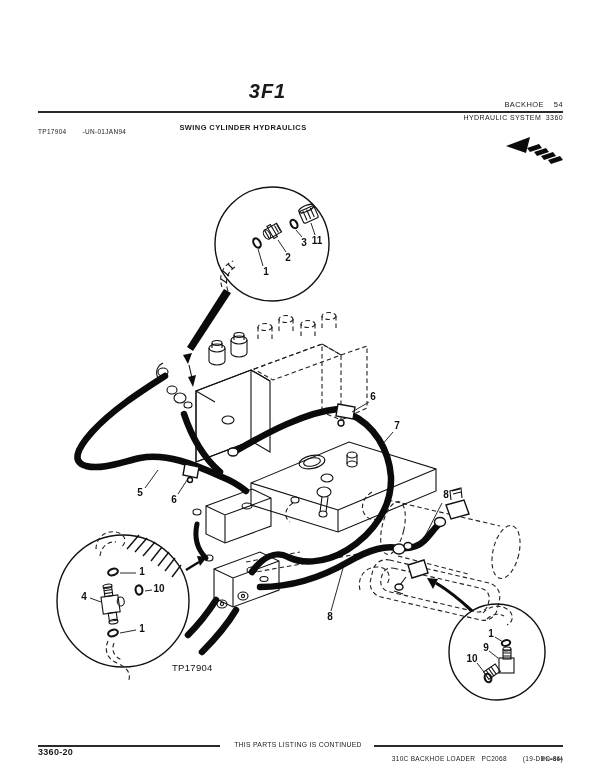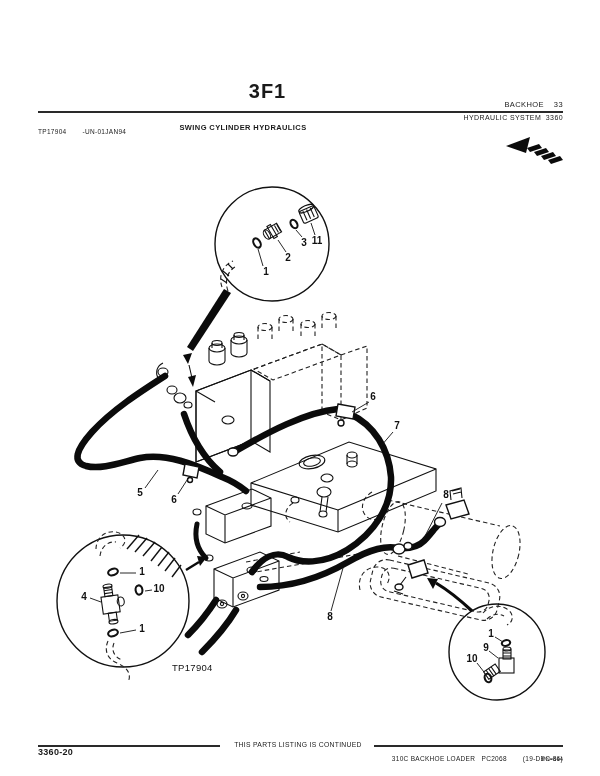--- a/index.html
+++ b/index.html
@@ -1,19 +1,19 @@
 <!DOCTYPE html>
 <html><head>
 <meta charset="utf-8">
 <style>
   html,body{margin:0;padding:0;}
   body{width:600px;height:776px;background:#fff;position:relative;overflow:hidden;
        font-family:"Liberation Sans", sans-serif;color:#1a1a1a;}
   .abs{position:absolute;}
-  .title{top:80px;left:0;width:535px;text-align:center;font-size:20px;font-weight:bold;letter-spacing:1px;}
+  .title{top:80px;left:0;width:535px;text-align:center;font-size:20px;font-weight:bold;letter-spacing:1px;font-style:italic;}
   .rule-top{top:111px;left:38px;width:525px;height:2px;background:#2a2a2a;}
   .hdr-r1{top:100px;right:37px;font-size:7.5px;letter-spacing:.4px;white-space:pre;}
   .hdr-r2{top:114px;right:37px;font-size:7px;letter-spacing:.4px;white-space:pre;}
   .img-id{top:128px;left:38px;font-size:6.5px;letter-spacing:.3px;}
   .img-id span{margin-right:16px;}
   .dwg-title{top:123px;left:0;width:486px;text-align:center;font-size:7.5px;font-weight:bold;letter-spacing:.4px;}
   .foot-line-l{top:745px;left:38px;width:182px;height:1.5px;background:#2a2a2a;}
   .foot-line-r{top:745px;left:374px;width:189px;height:1.5px;background:#2a2a2a;}
   .foot-note{top:741px;left:222px;width:152px;text-align:center;font-size:6.8px;letter-spacing:.3px;}
   .foot-page{top:747px;left:38px;font-size:9px;font-weight:bold;letter-spacing:.3px;}
@@ -29,21 +29,21 @@
   .thin{stroke:#111;fill:none;stroke-width:1.1;}
   .oring{stroke:#111;fill:none;stroke-width:2.1;}
   .wfit{fill:#fff;stroke:#111;stroke-width:1.4;}
   .ldr{stroke:#111;stroke-width:.9;fill:none;}
 </style>
 </head>
 <body>
 
 <div class="abs title">3F1</div>
 <div class="abs rule-top"></div>
-<div class="abs hdr-r1">BACKHOE    33</div>
+<div class="abs hdr-r1">BACKHOE    54</div>
 <div class="abs hdr-r2">HYDRAULIC SYSTEM  3360</div>
 <div class="abs img-id">
   <span>TP17904</span><span>-UN-01JAN94</span>
 </div>
 <div class="abs dwg-title">SWING CYLINDER HYDRAULICS</div>
 
 <svg width="600" height="776" viewBox="0 0 600 776">
 
   <g>
     <line class="dash" x1="388" y1="500" x2="500" y2="526"></line>

